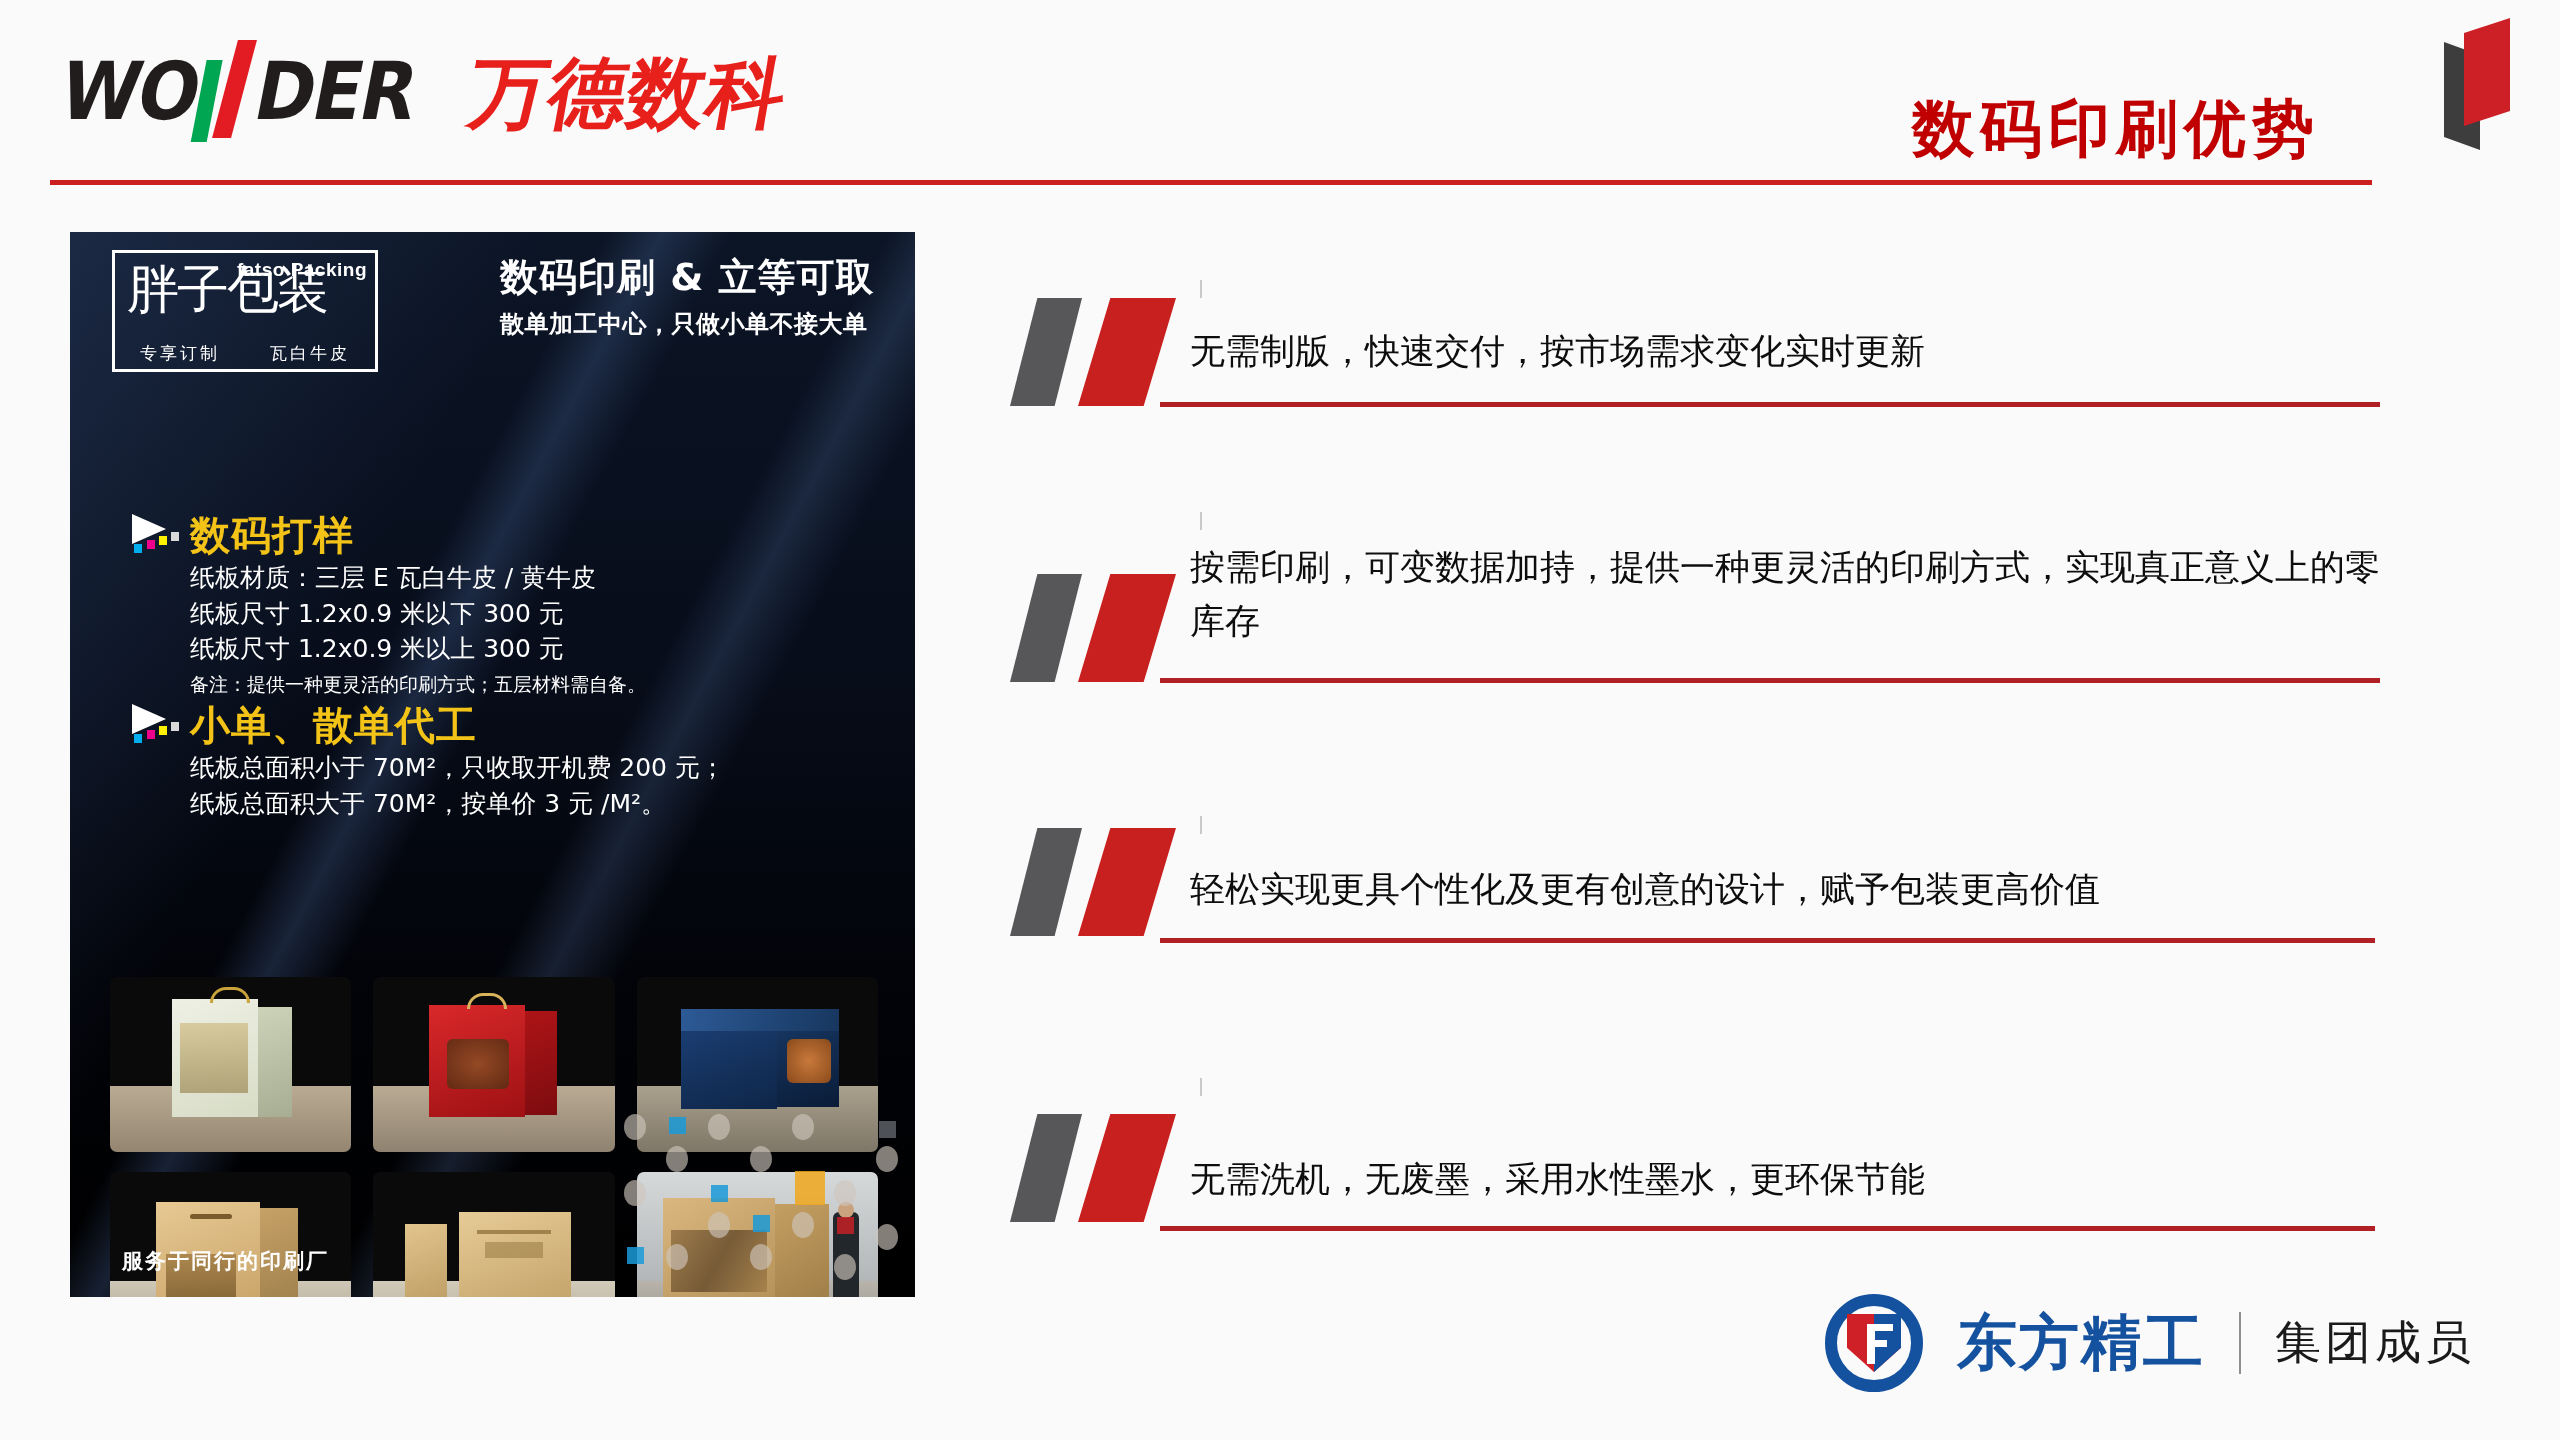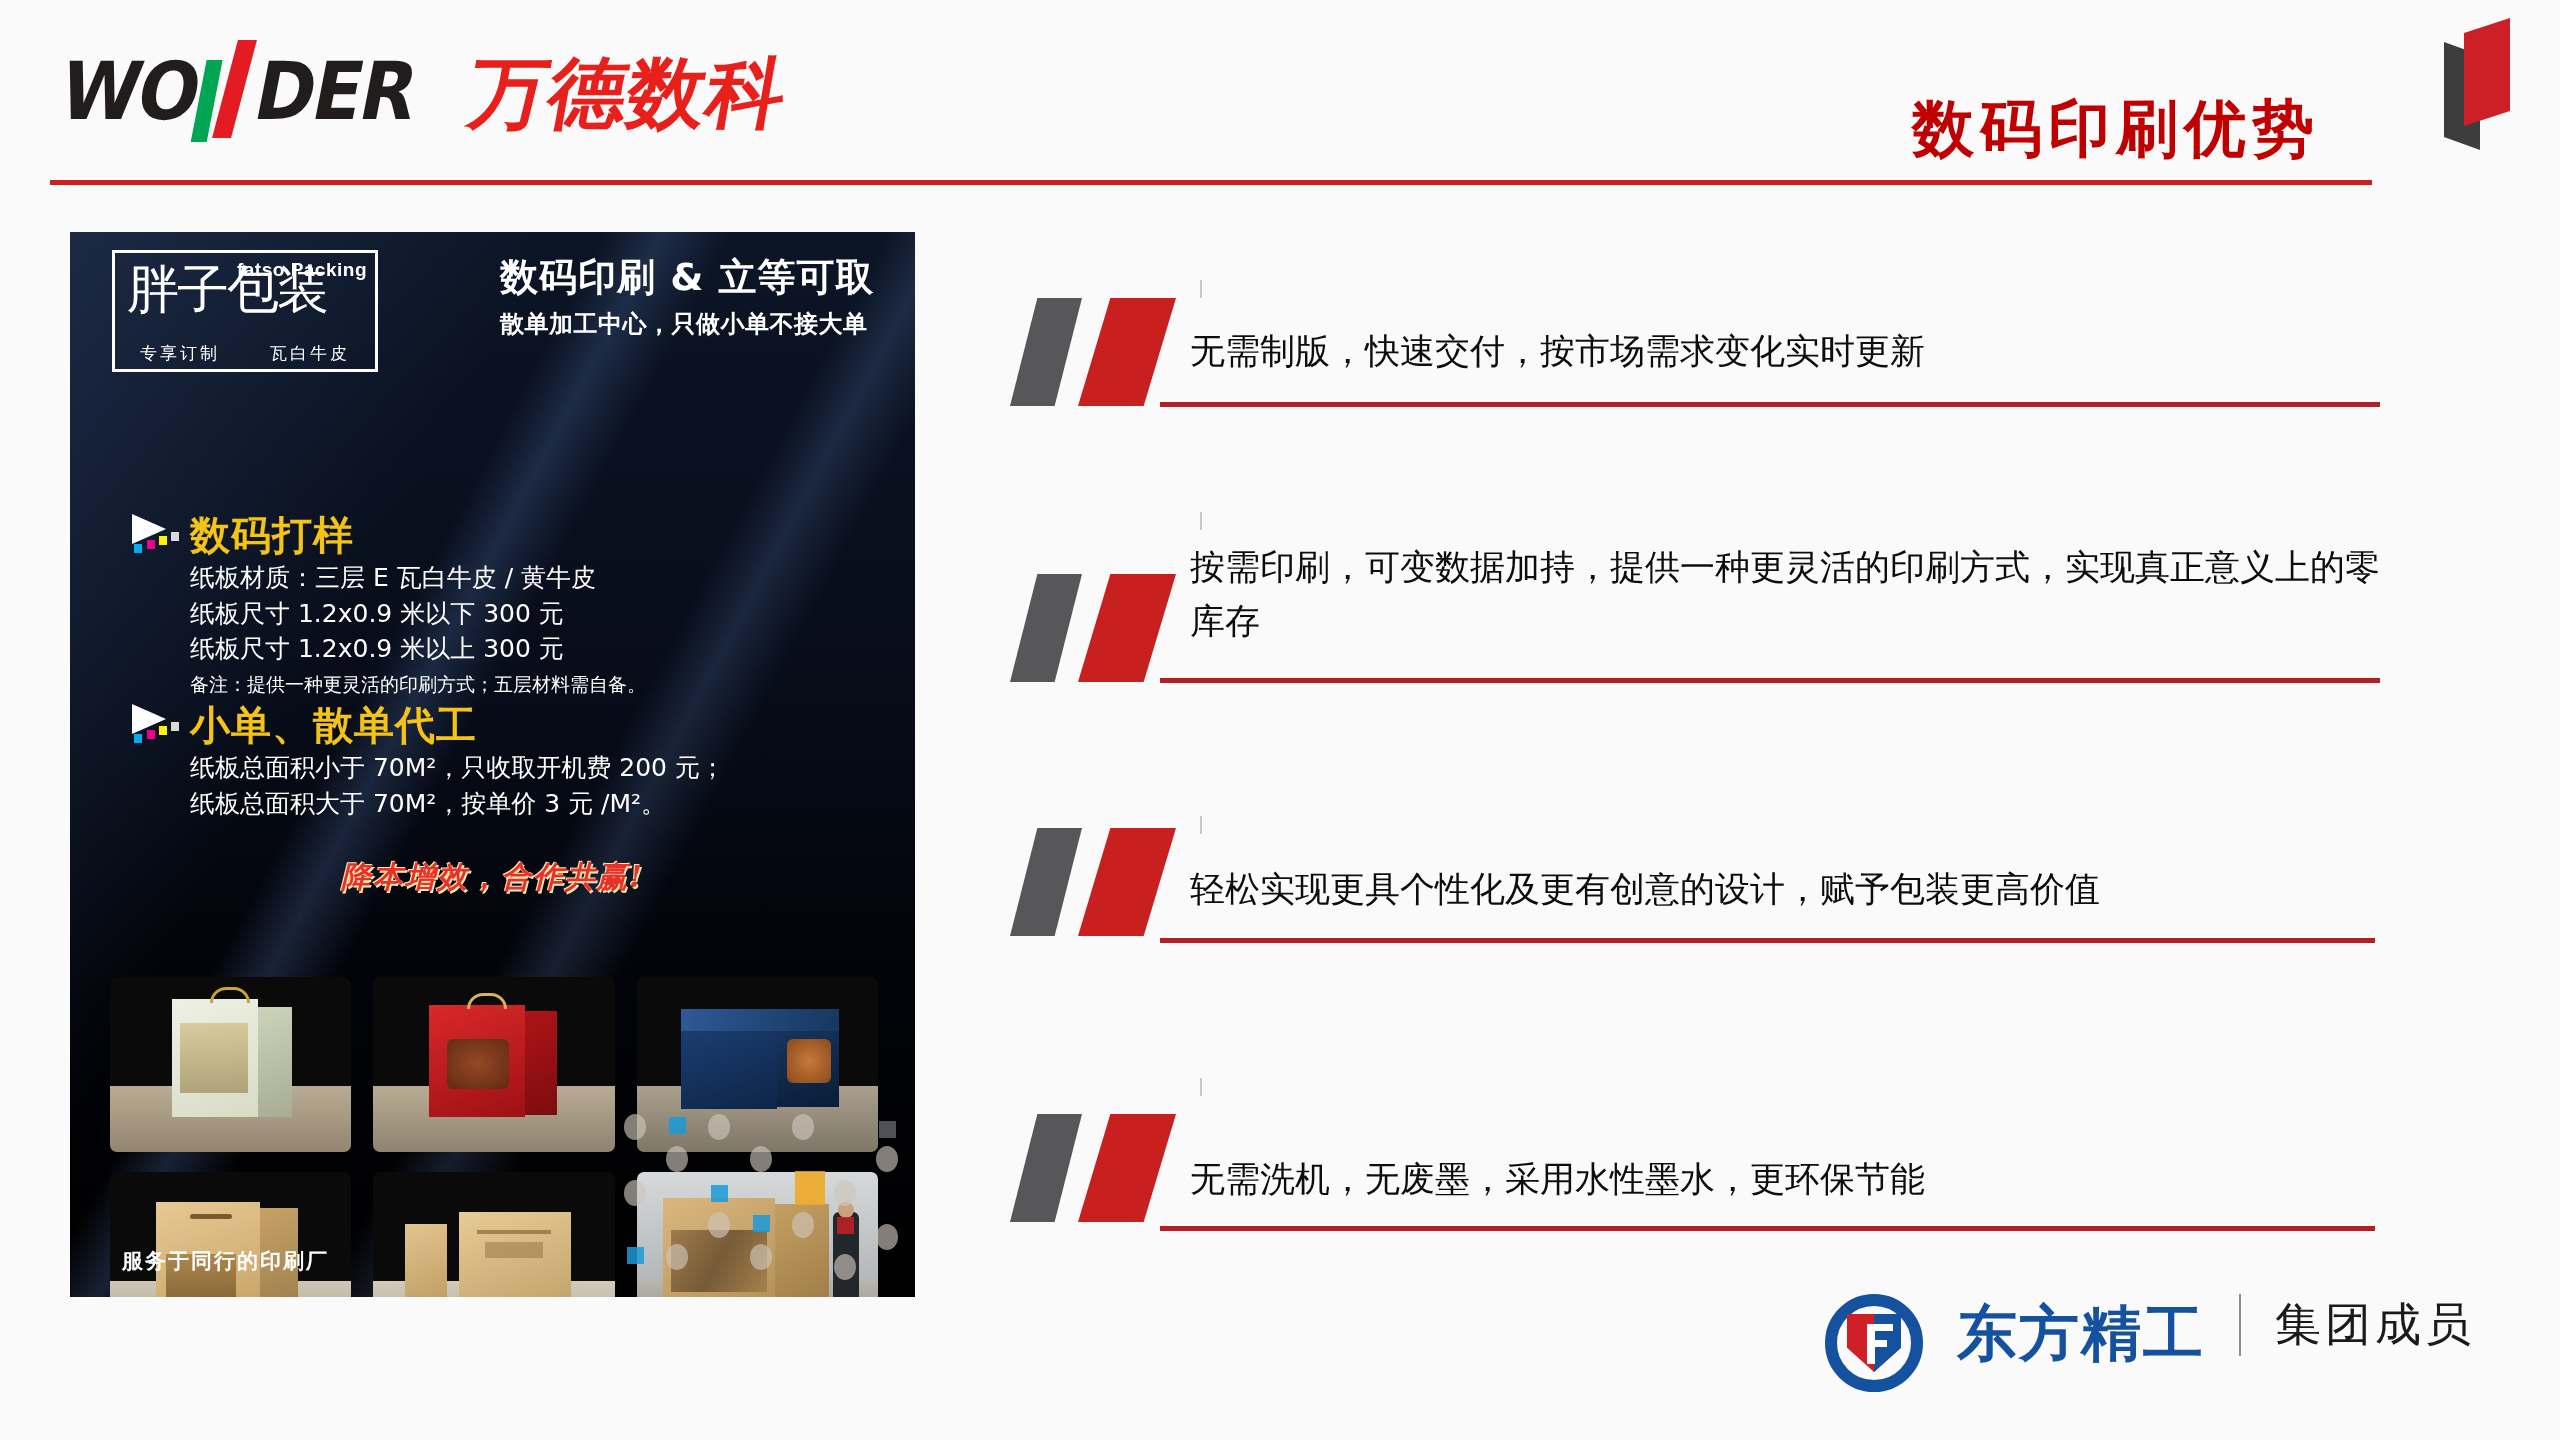--- a/index.html
+++ b/index.html
@@ -169,21 +169,21 @@
   }
   .bl-text {
     position:absolute; left:180px; top:0;
     font-family:"DejaVu Sans",sans-serif;
     font-size:35px; line-height:1.55; color:#0d0d0d; font-weight:500;
   }
   .bl-rule { position:absolute; height:5px; background:#b02025; }
   .bl-tick { position:absolute; width:2px; height:18px; background:#c9c9c9; }
 
   
-  #foot-logo { position:absolute; right:85px; bottom:48px; display:flex; gap:34px; }
+  #foot-logo { position:absolute; right:85px; bottom:48px; display:flex; align-items:center; gap:34px; }
   #foot-mark { position:relative; width:98px; height:98px; }
   #foot-ring {
     position:absolute; inset:0; border-radius:50%;
     border:12px solid #14519f; box-sizing:border-box;
   }
   #foot-shield {
     position:absolute; left:22px; top:20px; width:54px; height:58px;
     background:#cf1f27;
     clip-path:polygon(0 0, 100% 0, 100% 58%, 50% 100%, 0 58%);
   }
@@ -271,21 +271,20 @@
       <span class="arrow-dot" style="left:43px; top:18px; background:#d9d9d9;"></span>
     </div>
     <div class="sect-title">小单、散单代工</div>
     <div class="sect-lines">
       <p>纸板总面积小于 70M²，只收取开机费 200 元；</p>
       <p>纸板总面积大于 70M²，按单价 3 元 /M²。</p>
     </div>
   </div>
 
   <div id="slogan">
-    <div>降本增效，合作共赢!</div>
   </div>
 
   <div id="grid">
     <div class="grid-row">
       <div class="cell">
         <div class="ground" style="background:linear-gradient(#b9ab93,#938570);"></div>
         <div class="box3d" style="left:62px;top:22px;width:86px;height:118px;background:linear-gradient(160deg,#eef0e4,#d7dcc6);"></div>
         <div class="box3d" style="left:148px;top:30px;width:34px;height:110px;background:linear-gradient(160deg,#cdd3b8,#a7ad92);"></div>
         <div class="box3d" style="left:70px;top:46px;width:68px;height:70px;background:linear-gradient(#c8b06a,#8b6f34);opacity:.55;"></div>
         <div class="box3d" style="left:100px;top:10px;width:40px;height:16px;border:3px solid #caa43a;border-bottom:none;border-radius:20px 20px 0 0;"></div>

